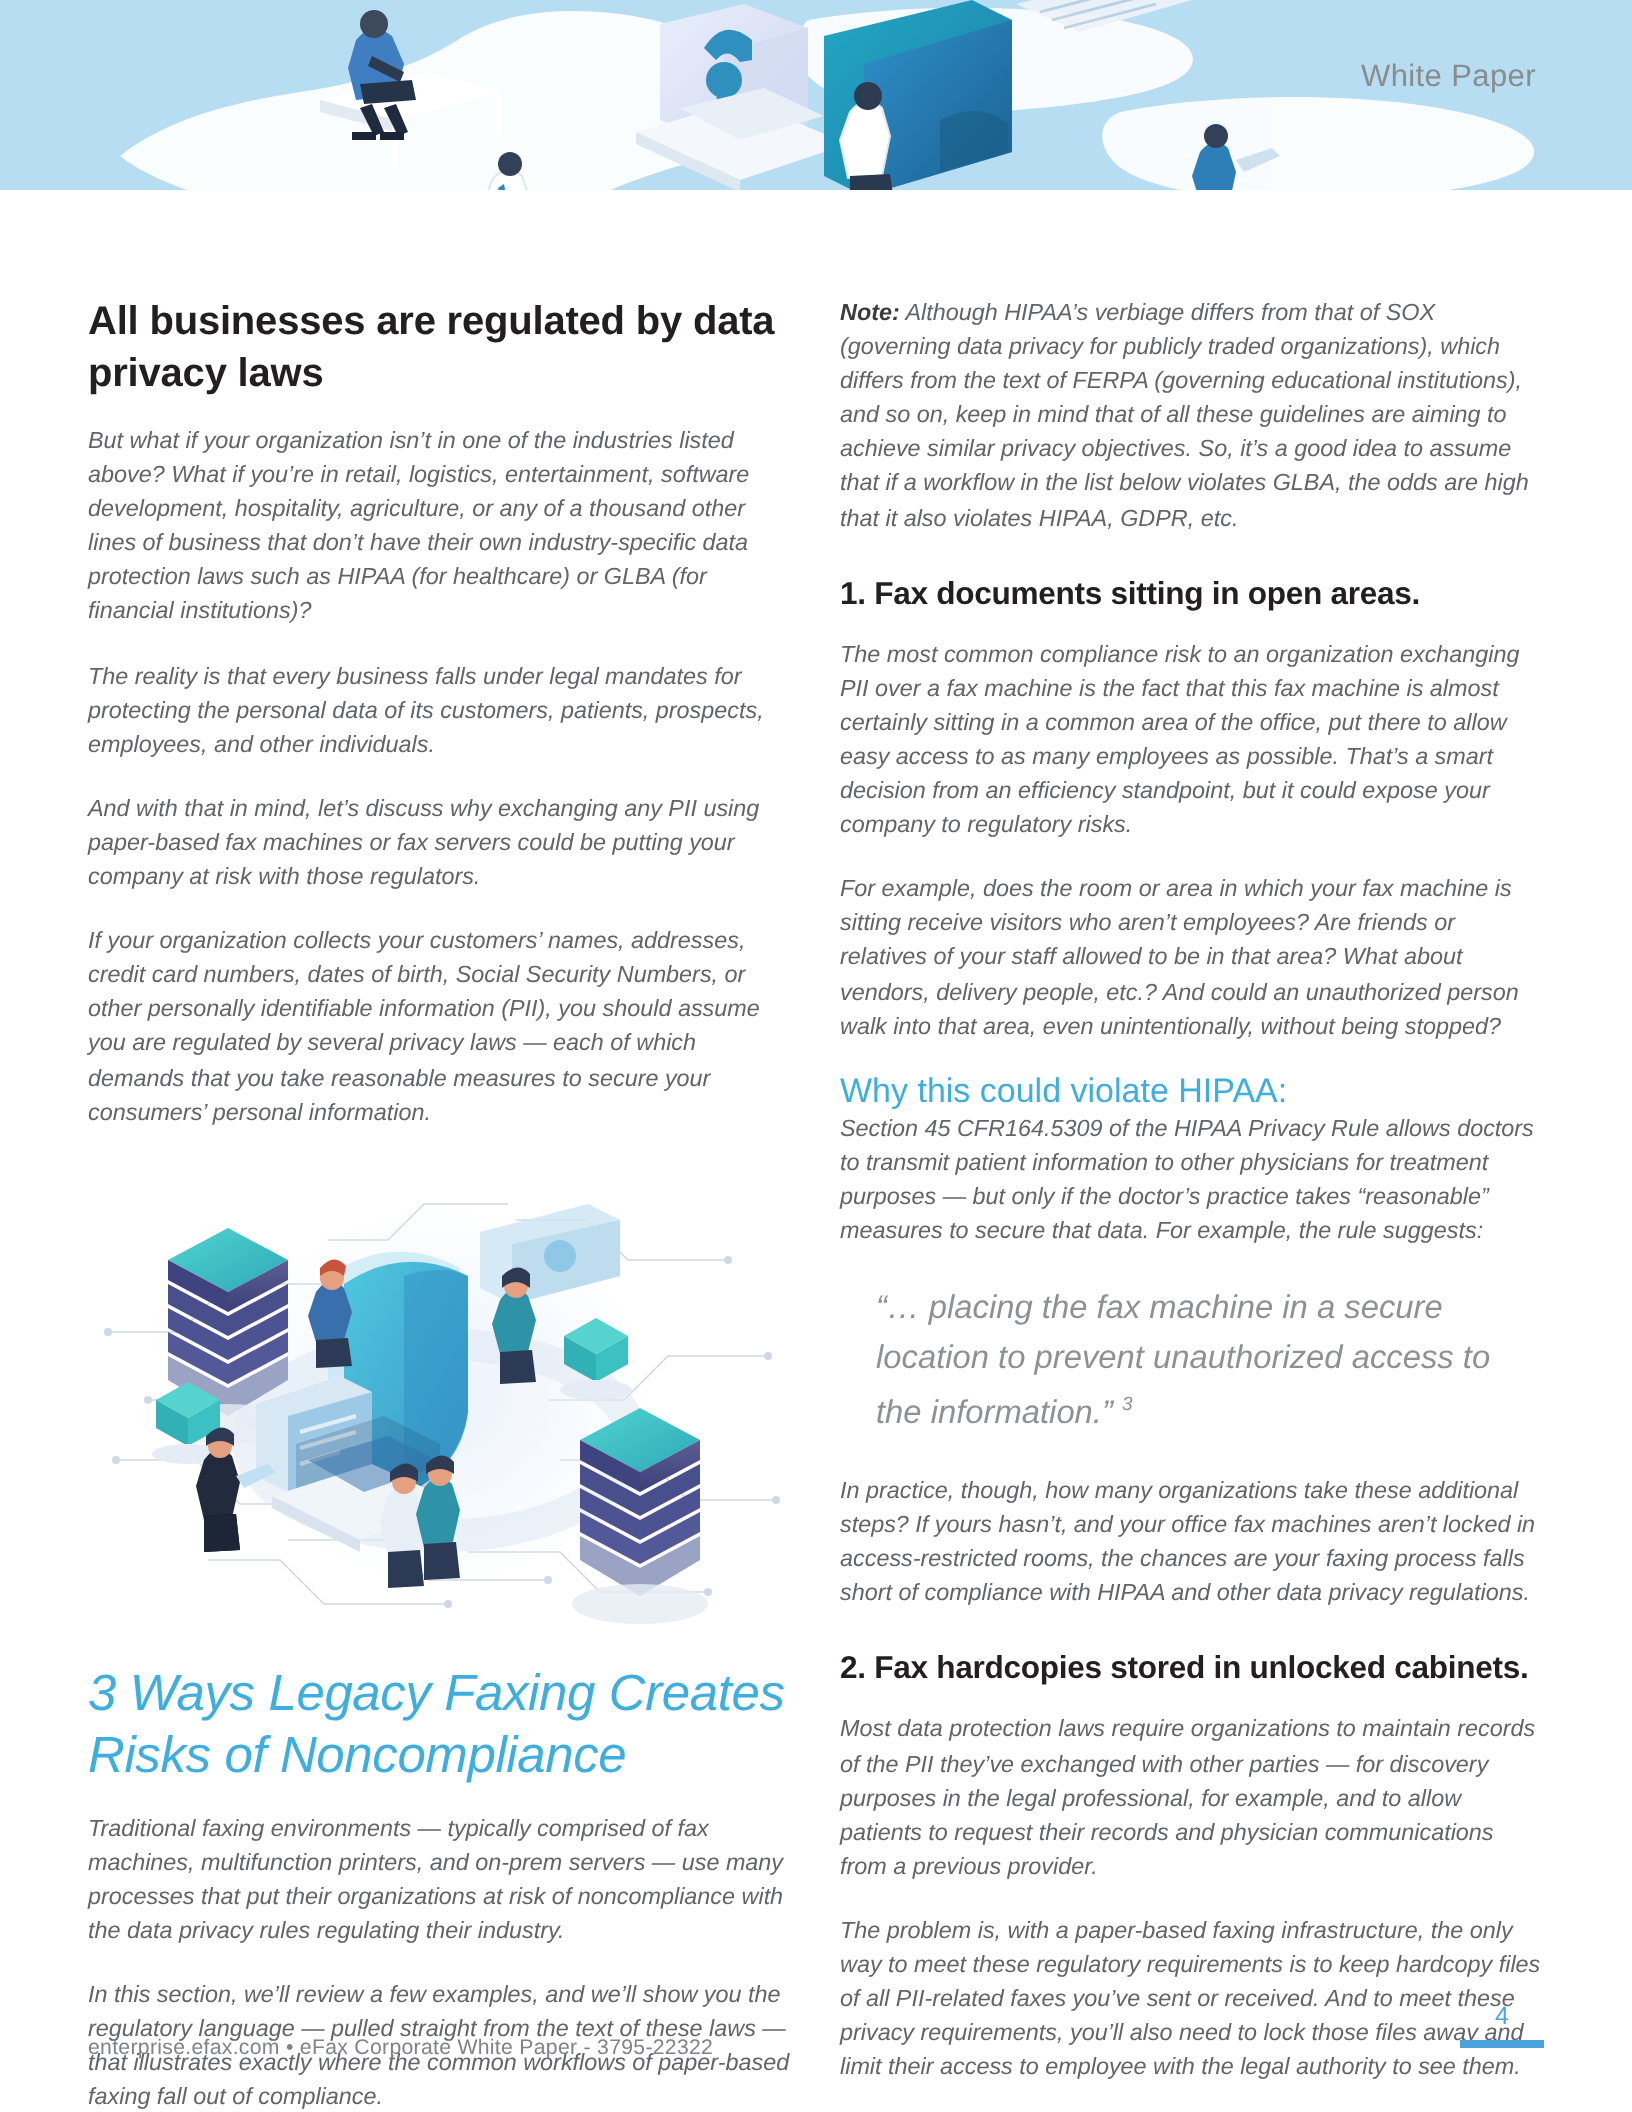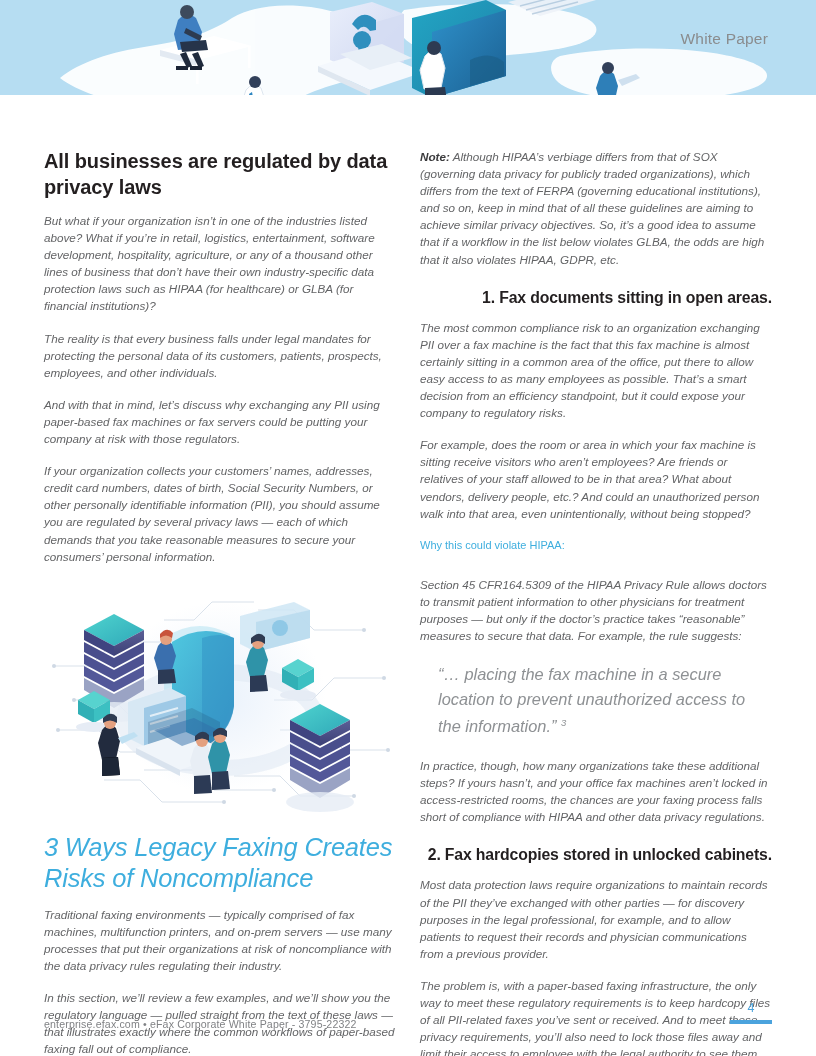--- a/index.html
+++ b/index.html
@@ -58,21 +58,20 @@
     margin: 0 0 12px 0;
     letter-spacing: -0.1px;
   }
   h2.num-title {
     font-size: 15.8px;
     line-height: 21px;
     font-weight: bold;
     color: #231f20;
     margin: 19px 0 11px 0;
     letter-spacing: -0.15px;
-    text-align: right;
   }
   p.body {
     font-size: 11.7px;
     line-height: 17.1px;
     margin: 0 0 15px 0;
     color: #636466;
     font-style: italic;
   }
   p.body b { color: #3c3c3e; }
 
@@ -80,23 +79,23 @@
     color: #3eaede;
     font-size: 25.5px;
     line-height: 31px;
     font-style: italic;
     font-weight: normal;
     margin: 0 0 12px 0;
     letter-spacing: -0.2px;
   }
   .teal-link {
     color: #3eaede;
-    font-size: 11px;
+    font-size: 17px;
     line-height: 17px;
-    margin: 0 0 22px 0;
+    margin: 0 0 2px 0;
   }
   .pullquote {
     color: #8e9194;
     font-style: italic;
     font-size: 16.4px;
     line-height: 24.5px;
     margin: 18px 0 18px 18px;
   }
   .pullquote sup {
     font-size: 9.5px;

